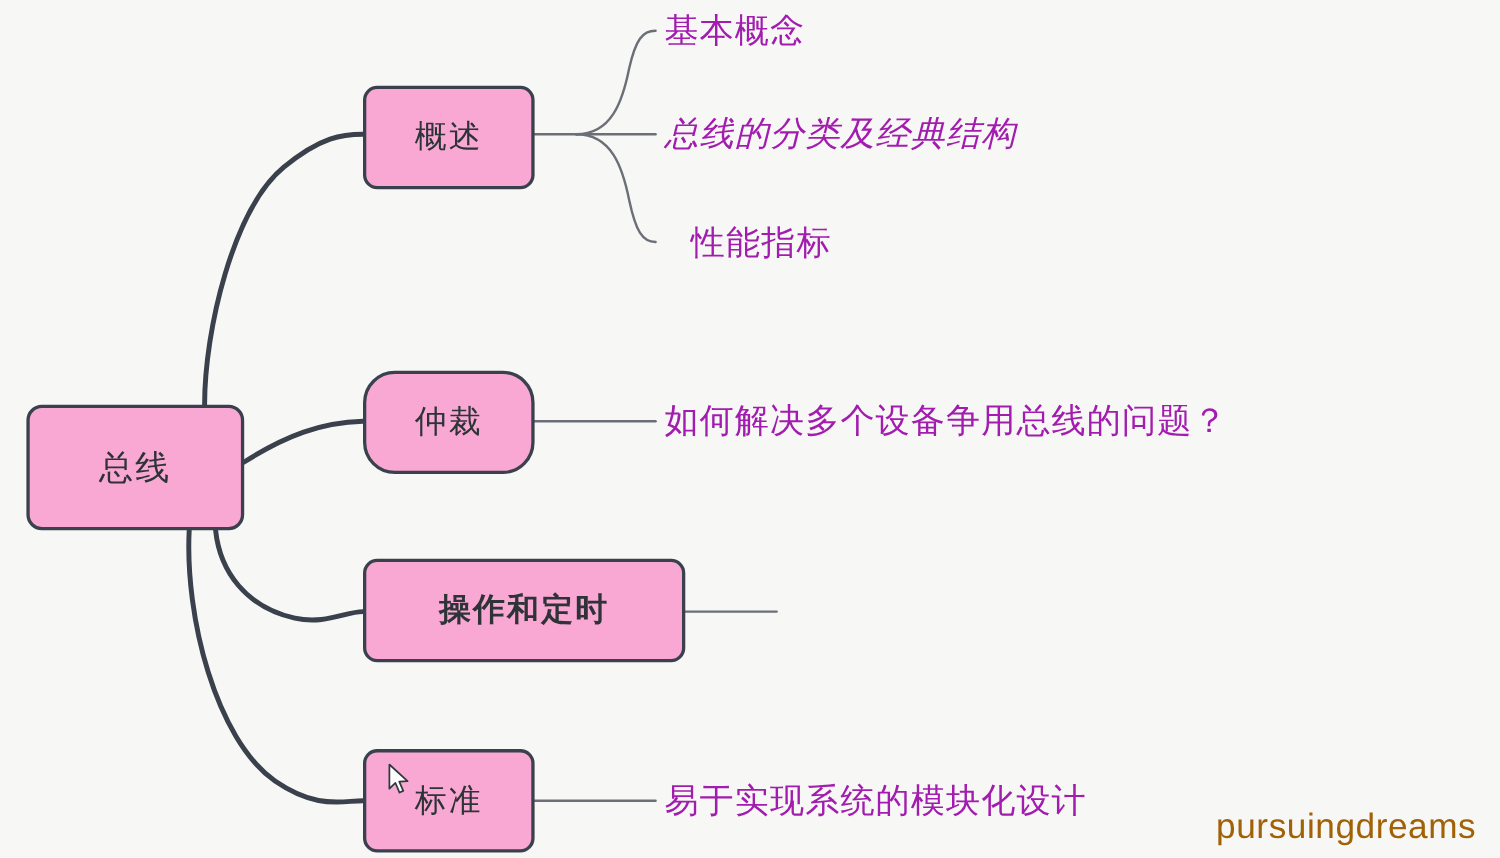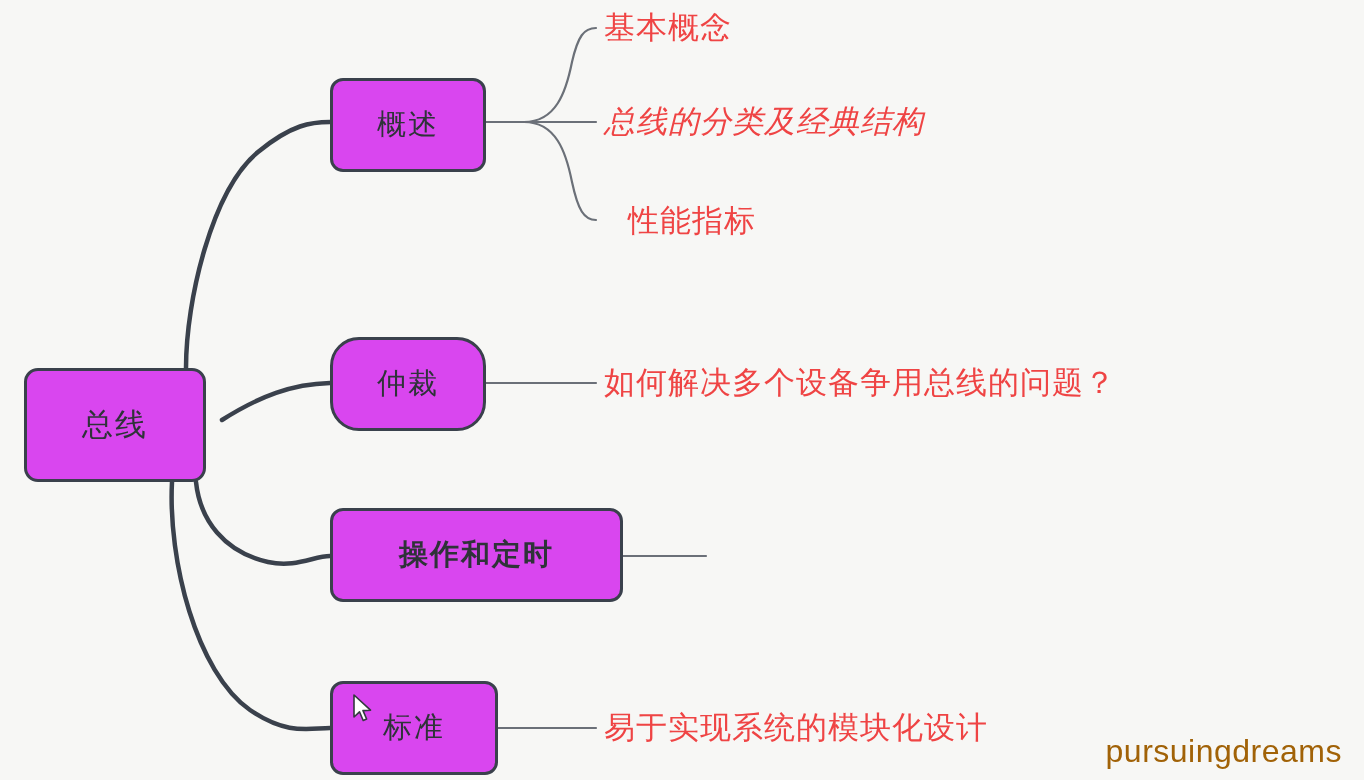--- a/index.html
+++ b/index.html
@@ -24,50 +24,50 @@
     position: absolute;
     left: 0;
     top: 0;
     width: 1364px;
     height: 780px;
     pointer-events: none;
   }
   .node {
     position: absolute;
     box-sizing: border-box;
-    background: #d946ef;
+    background: #f9a8d4;
     border: 3px solid #3a414c;
     border-radius: 13px;
     display: flex;
     align-items: center;
     justify-content: center;
     color: #2e3338;
     letter-spacing: 2px;
     white-space: nowrap;
   }
   .node.root {
     left: 24px;
     top: 368px;
-    width: 182px;
+    width: 198px;
     height: 114px;
     font-size: 31px;
     border-radius: 14px;
   }
   .node.branch {
     height: 94px;
     font-size: 29px;
   }
   .node.b0 { left: 330px; top:  78px; width: 156px; }
   .node.b1 { left: 330px; top: 337px; width: 156px; border-radius: 29px; }
   .node.b2 { left: 330px; top: 508px; width: 293px; font-weight: bold; }
-  .node.b3 { left: 330px; top: 681px; width: 168px; }
+  .node.b3 { left: 330px; top: 681px; width: 156px; }
 
   .leaf {
     position: absolute;
-    color: #ef4444;
+    color: #a21caf;
     font-size: 31px;
     letter-spacing: 1px;
     white-space: nowrap;
     line-height: 1;
   }
   .leaf.l00 { left: 604px; top:  12px; }
   .leaf.l01 { left: 604px; top: 106px; font-style: italic; }
   .leaf.l02 { left: 604px; top: 205px; margin-left: 24px; }
   .leaf.l10 { left: 604px; top: 367px; }
   .leaf.l20 { left: 714px; top: 538px; }

